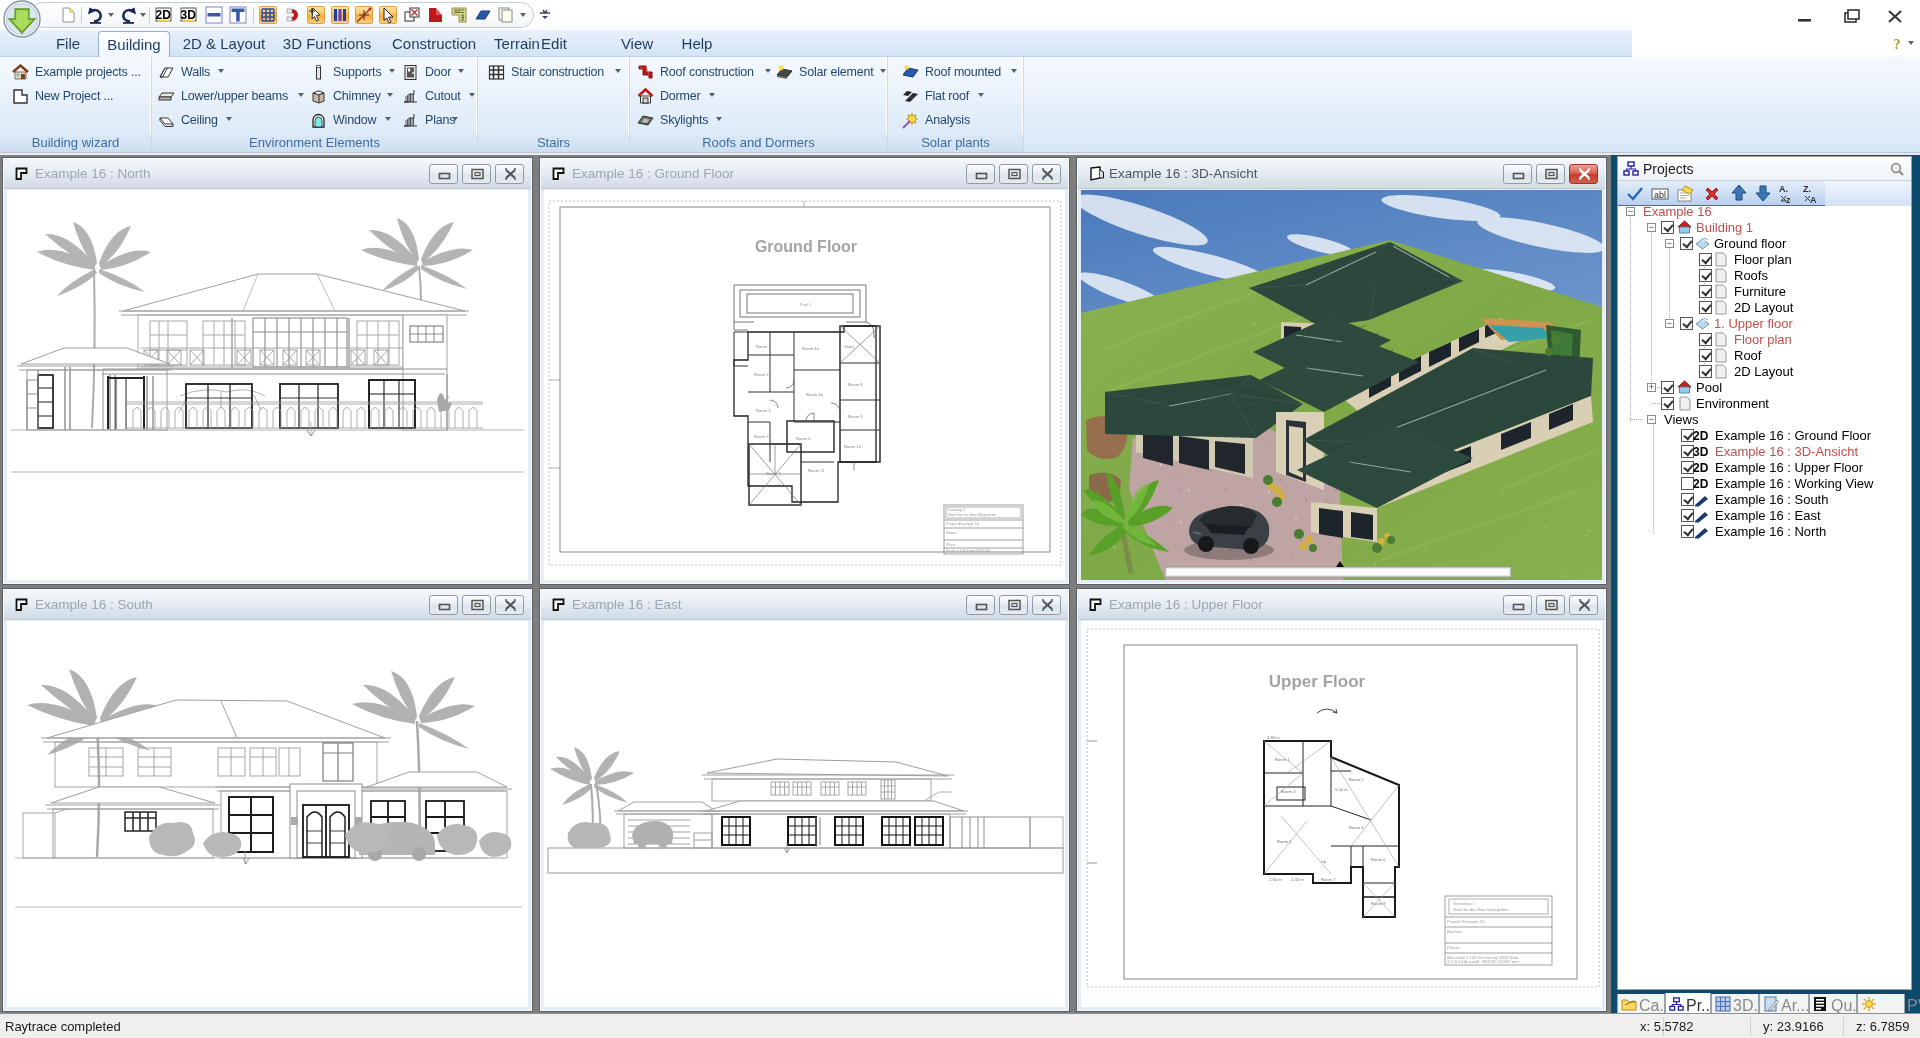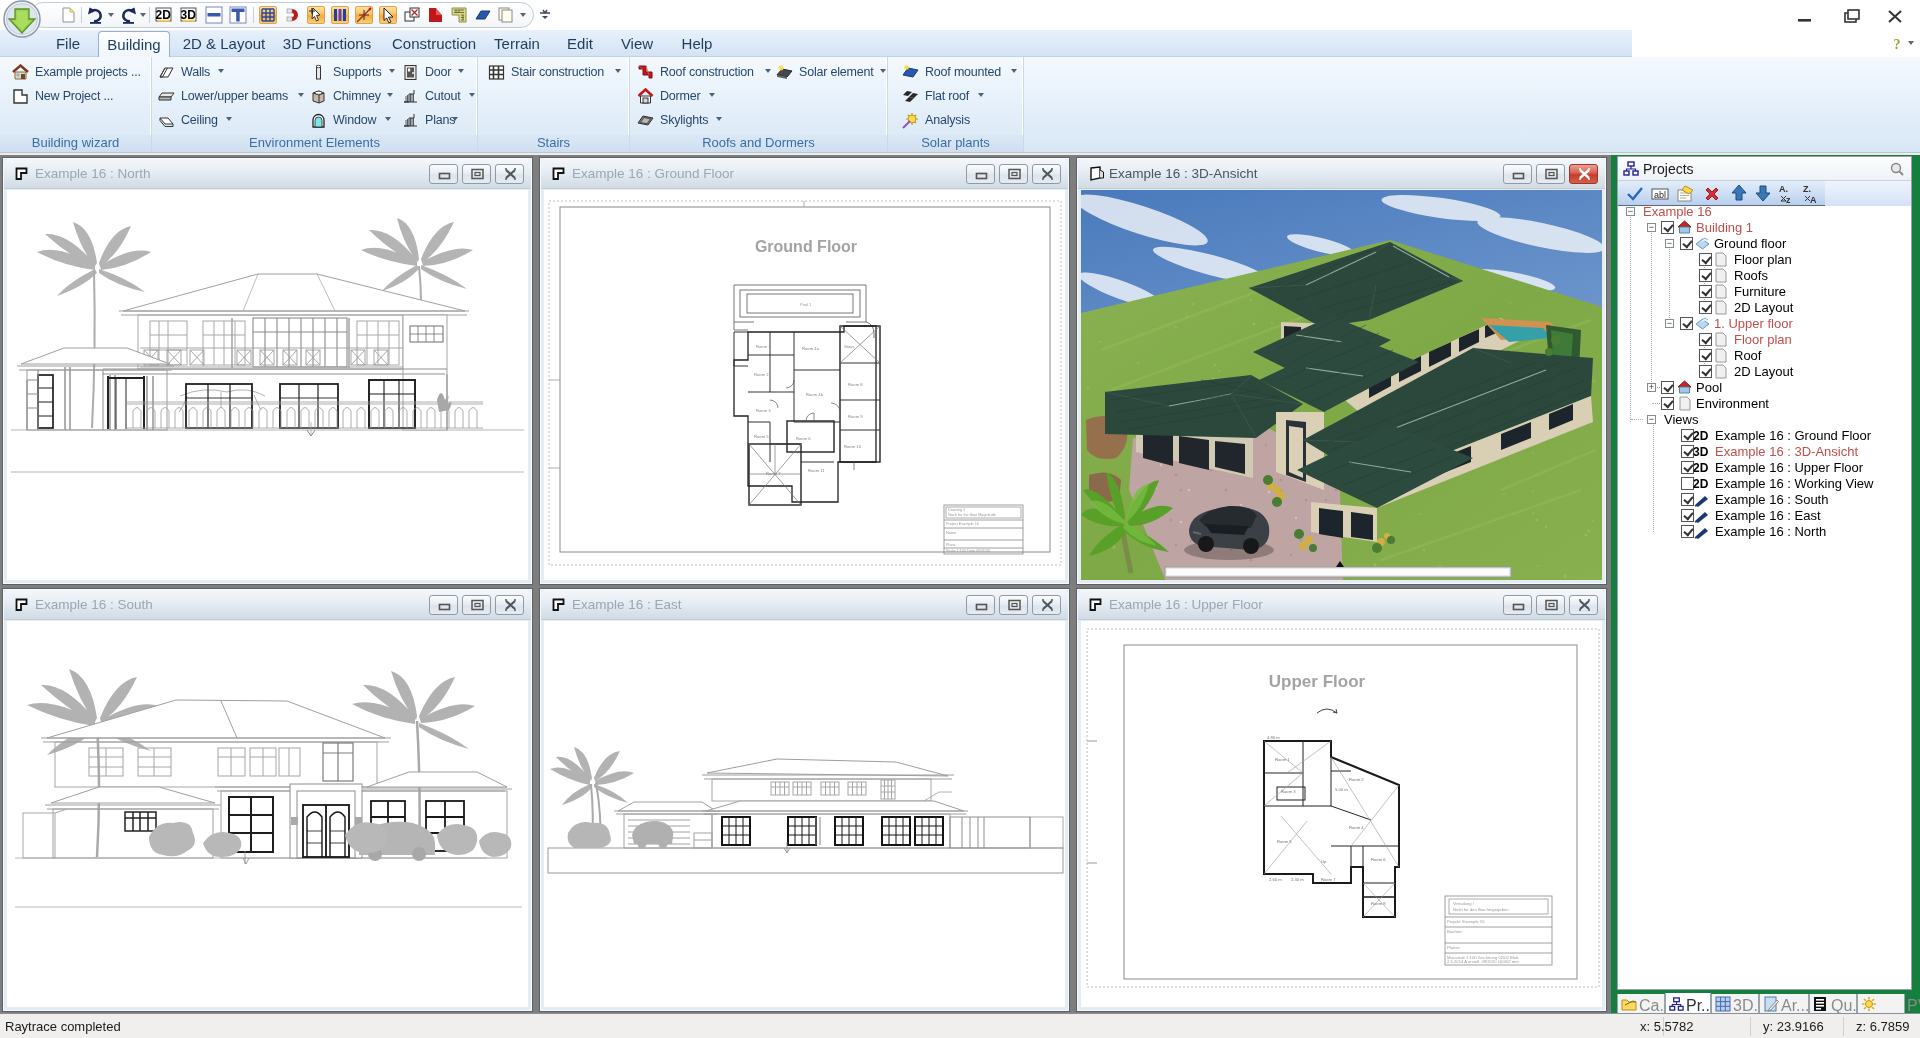--- a/index.html
+++ b/index.html
@@ -38,21 +38,21 @@
 .wtitle { position:absolute; left:1px; top:1px; right:1px; height:30px; background:linear-gradient(#f4f7fa,#e6edf3 45%,#d8e0e9 80%,#d3dce6); border-bottom:1px solid #c2cbd5; border-radius:5px 5px 0 0; }
 .wtext { position:absolute; left:31px; top:7px; font-size:13.5px; color:#9aa7b5; }
 .wtext.active { color:#4a5560; }
 .wicon { position:absolute; left:11px; top:7px; width:16px; height:16px; }
 .wbtns { position:absolute; top:5px; right:7px; }
 .wb { position:relative; display:inline-block; width:29px; height:20px; background:linear-gradient(#fbfcfd,#e9eef3 45%,#dde4eb 55%,#e6ebf1); border:1px solid #8e9aa5; border-radius:3px; margin-left:4px; vertical-align:top; overflow:hidden; }
 .wb.red { background:linear-gradient(#e9a198,#d95f4e 45%,#c53b2a 55%,#d0614f); border-color:#9e3528; }
 .wcontent { position:absolute; left:4px; top:32px; right:4px; bottom:4px; background:#ffffff; overflow:hidden; }
 
 
-#rpanel { left:1611px; top:155px; width:309px; height:858px; background:#15803d; }
+#rpanel { left:1611px; top:155px; width:309px; height:858px; background:#0c4a6e; }
 #ppanel { position:absolute; left:6px; top:1px; width:295px; height:834px; background:#ffffff; border:1px solid #98a2ac; }
 #phead { position:absolute; left:0; top:0; width:100%; height:24px; background:linear-gradient(#fcfdfe,#eef3f8); border-bottom:1px solid #c8d2dc; font-size:14px; color:#1a1a1a; }
 #ptool { position:absolute; left:0; top:24px; width:100%; height:26px; background:linear-gradient(#eef4fc,#d4e2f6); border-bottom:1px solid #7a8894; }
 #ptoolhl { position:absolute; left:0; top:0; width:207px; height:25px; background:linear-gradient(#e4eefa,#b9cfee); border-bottom:1px solid #5a6a7a; }
 #ptree { position:absolute; left:0; top:49px; width:100%; bottom:0; background:#fff; overflow:hidden; }
 .trow { position:absolute; left:0; width:100%; height:16px; font-size:13px; line-height:16px; color:#000; white-space:nowrap; }
 .tck { position:absolute; top:1px; width:13px; height:13px; border:1px solid #555; background:#fff; }
 .tck:not(.empty)::after { content:''; position:absolute; left:2px; top:2px; width:7px; height:4px; border-left:2px solid #333; border-bottom:2px solid #333; transform:rotate(-50deg); }
 .ti { position:absolute; top:0px; width:15px; height:15px; }
 .trow.red { color:#c0504d; }
@@ -184,21 +184,21 @@
   <div class="wbtn" style="left:1880px"><svg width="30" height="16" viewBox="0 0 30 16">
         <path d="M9 3 L21 14 M21 3 L9 14" stroke="#333" stroke-width="2"></path>
       </svg></div>
   <div class="abs" id="tabrow">
     <div class="tab" style="left:40px;width:56px;">File</div>
     <div class="tab" id="tab-active" style="left:98px;width:72px;">Building</div>
     <div class="tab" style="left:180px;width:88px;">2D &amp; Layout</div>
     <div class="tab" style="left:282px;width:90px;">3D Functions</div>
     <div class="tab" style="left:392px;width:78px;">Construction</div>
     <div class="tab" style="left:488px;width:58px;">Terrain</div>
-    <div class="tab" style="left:558px;width:44px;">Edit</div>
+    <div class="tab" style="left:532px;width:44px;">Edit</div>
     <div class="tab" style="left:614px;width:46px;">View</div>
     <div class="tab" style="left:674px;width:46px;">Help</div>
     <svg style="position:absolute;left:1890px;top:6px" width="14" height="16" viewBox="0 0 14 16">
         <text x="7" y="13" font-size="14" font-weight="bold" text-anchor="middle" fill="#a0a028" font-family="Liberation Serif">?</text>
       </svg>
     <div class="qdrop" style="left:1908px;top:11px"></div>
   </div>
   <div class="abs" id="ribbon">
     <div class="rgroup" style="left:0;width:152px;">
         <div class="rglabel">Building wizard</div>

